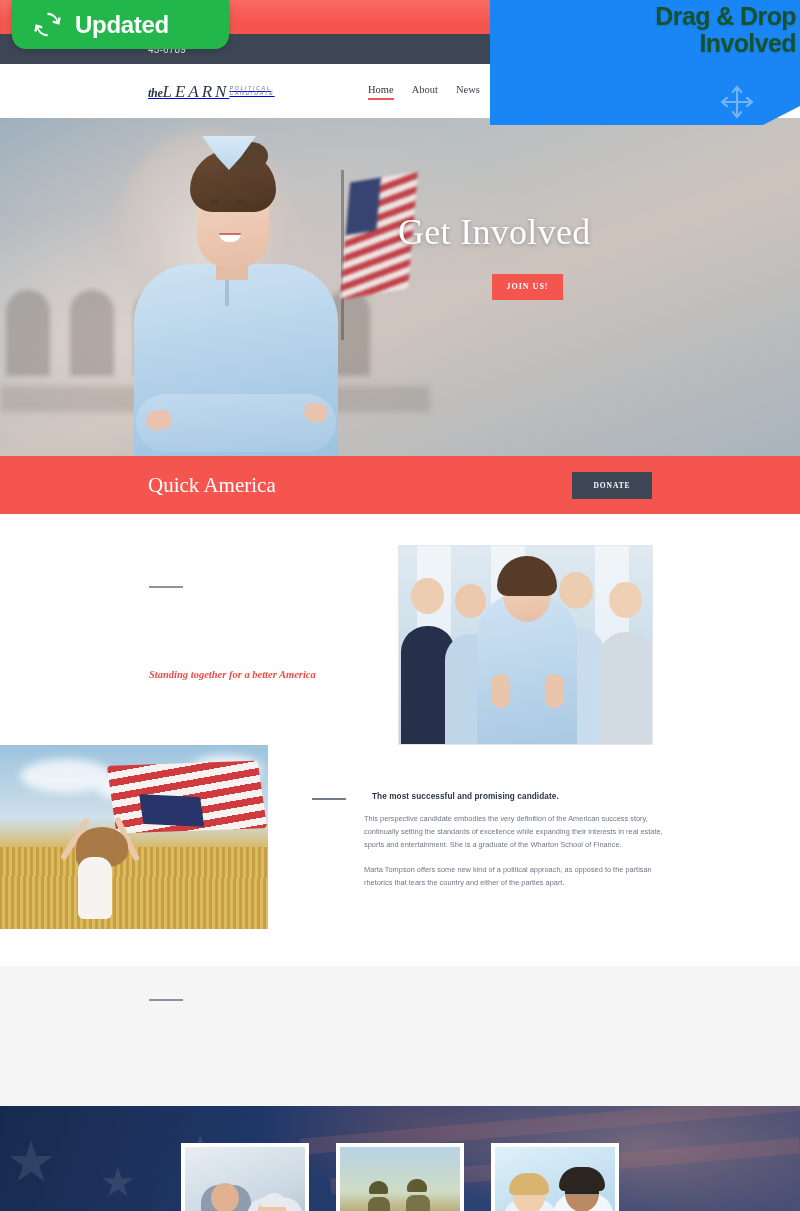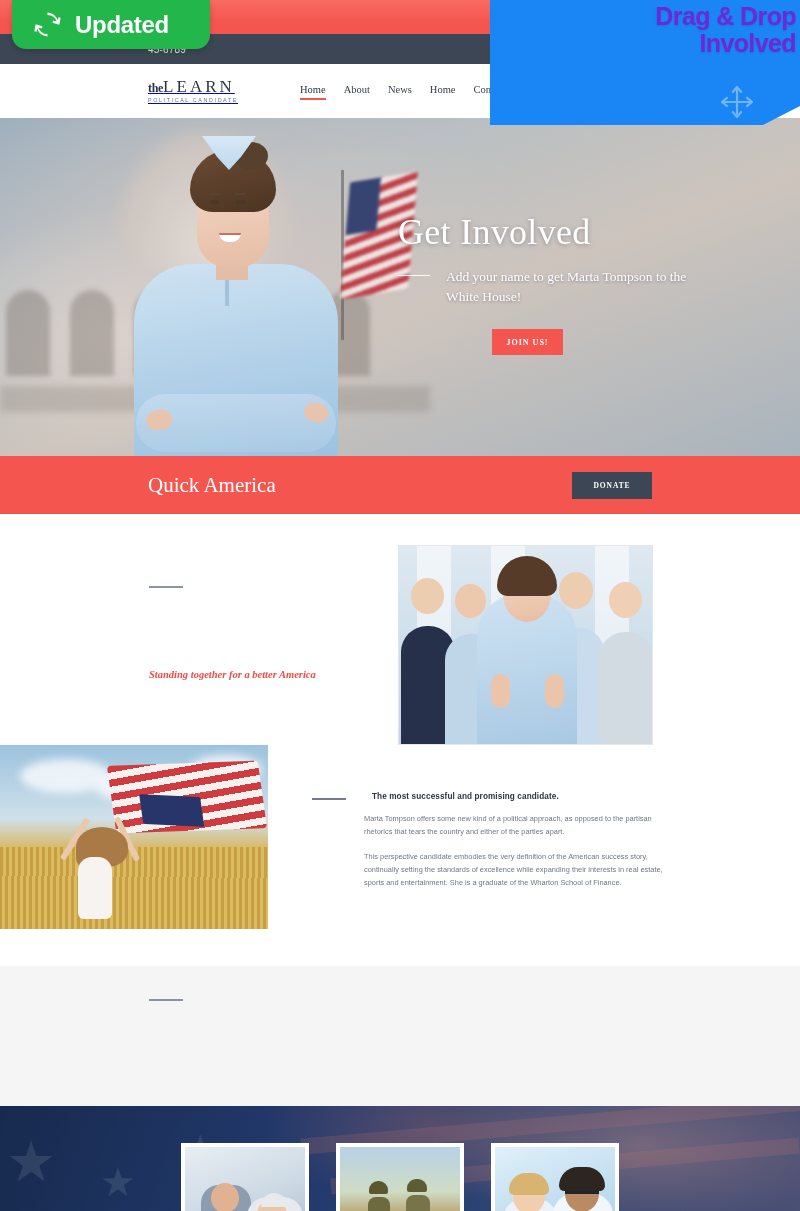--- a/index.html
+++ b/index.html
@@ -21,21 +21,21 @@
 
   
   .redstrip { position:absolute; left:0; top:20px; width:800px; height:16px;
     background:#f4564f; }
   .redstrip2 { position:absolute; left:0; top:0px; width:800px; height:22px;
     background:linear-gradient(180deg,#f86b62,#f4564f); }
 
   
   .header { position:absolute; left:0; top:64px; width:800px; height:54px;
     background:#fff; display:flex; align-items:center; padding:0 148px; }
-  .logo { display:flex; flex-direction:column; line-height:1; }
+  .logo { display:flex; flex-direction:row; line-height:1;font-style:italic; }
   .logo-main { font-family:"Liberation Serif", serif; color:#2b3445;
     font-size:17px; letter-spacing:.5px; display:flex; align-items:baseline; }
   .logo-the { font-size:12px; font-weight:bold; letter-spacing:-.3px; }
   .logo-ballot { font-size:17px; letter-spacing:3px; font-weight:400; position:relative;}
   .logo-sub { font-size:5.4px; letter-spacing:1.6px; color:#6a7486;
     margin-top:3px; font-family:"Liberation Sans",sans-serif; }
 
   .nav { display:flex; gap:18px; margin-left:62px; align-items:center; }
   .nav a { font-family:"Liberation Serif", serif; font-size:10.5px;
     color:#39414f; text-decoration:none; position:relative; padding-bottom:4px; }
@@ -205,35 +205,35 @@
     display:flex; justify-content:center; gap:27px; padding-top:37px; }
   .card { width:128px; height:120px; border:4px solid #fff; overflow:hidden;
     background:#cfd8e0; position:relative; cursor:pointer; }
   .c1 { background:linear-gradient(160deg,#e8eef3 0%,#cbd8e3 50%,#9fb2c4 100%); }
   .c2 { background:linear-gradient(180deg,#b9d2e6 0%,#cfdcc4 40%,#b6a169 62%,#9b8a55 100%); }
   .c3 { background:linear-gradient(160deg,#dff0fa 0%,#bfdcef 55%,#a9cfe6 100%); }
   .fig { position:absolute; border-radius:16px 16px 0 0; bottom:0; }
   .fighead { position:absolute; border-radius:50%; }
 
   
-  .updated { position:absolute; left:12px; top:0; width:198px; height:49px;
+  .updated { position:absolute; left:12px; top:0; width:217px; height:49px;
     background:#23b64b; border-radius:0 0 14px 14px; display:flex;
     align-items:center; gap:14px; padding-left:22px;
     box-shadow:0 2px 6px rgba(0,0,0,.18); }
   .upd-icon { width:27px; height:27px; position:relative; flex:none; }
   .upd-icon svg { display:block; }
   .upd-text { color:#fff; font-size:24px; font-weight:bold; letter-spacing:-.3px; }
 
   
   .ribbon { position:absolute; right:0; top:0; width:310px; height:125px;
     overflow:hidden; pointer-events:none; }
   .ribbon-bg { position:absolute; right:-40px; top:-70px; width:430px; height:250px;
     background:#1a85f5; transform:rotate(-27deg); }
   .ribbon-txt { position:absolute; right:4px; top:3px; width:300px;
-    text-align:right; color:#6d28d9; font-size:25px; font-weight:bold;
+    text-align:right; color:#14532d; font-size:25px; font-weight:bold;
     line-height:1.08; letter-spacing:-.6px; text-shadow:0 1px 2px rgba(0,0,0,.12); }
   .ribbon-arrow { position:absolute; right:40px; top:82px; width:46px; height:40px;
     opacity:.55; }
 </style>
 </head>
 <body>
 
 <div id="page">
 
   <div class="redstrip2"></div>
@@ -299,24 +299,20 @@
       <div class="hp-brow l"></div>
         <div class="hp-brow r"></div>
       <div class="hp-eye l"></div>
         <div class="hp-eye r"></div>
       <div class="hp-mouth"></div>
       <div class="hp-collar"></div>
     </div>
 
     <div class="hero-text">
       <div class="hero-h1">Get Involved</div>
-      <div class="hero-sub-row">
-        <span class="hero-dash"></span>
-        <span class="hero-sub">Add your name to get Marta Tompson to the White House!</span>
-      </div>
       <button class="join-btn">JOIN US!</button>
     </div>
   </div>
 
   <div class="quick">
     <span class="quick-title">Quick America</span>
     <button class="quick-btn">DONATE</button>
   </div>
 
   <div class="inspires">
@@ -352,22 +348,22 @@
       <div class="fp-arm" style="left:124px;bottom:66px;transform:rotate(-26deg)"></div>
       <div class="fp-girl-hair"></div>
       <div class="fp-girl-body"></div>
     </div>
 
     <div class="body-block">
       <div class="bb-row">
         <span class="bb-dash"></span>
         <span class="bb-lead">The most successful and promising candidate.</span>
       </div>
+      <p class="bb-p">This perspective candidate embodies the very definition of the American success story, continually setting the standards of excellence while expanding their interests in real estate, sports and entertainment. She is a graduate of the Wharton School of Finance.</p>
       <p class="bb-p">Marta Tompson offers some new kind of a political approach, as opposed to the partisan rhetorics that tears the country and either of the parties apart.</p>
-      <p class="bb-p">This perspective candidate embodies the very definition of the American success story, continually setting the standards of excellence while expanding their interests in real estate, sports and entertainment. She is a graduate of the Wharton School of Finance.</p>
     </div>
     <button class="learn-btn">LEARN MORE</button>
   </div>
 
   <div class="vision">
     <div class="vis-dash"></div>
     <div class="vis-h2">
       <br>
     </div>
   </div>

